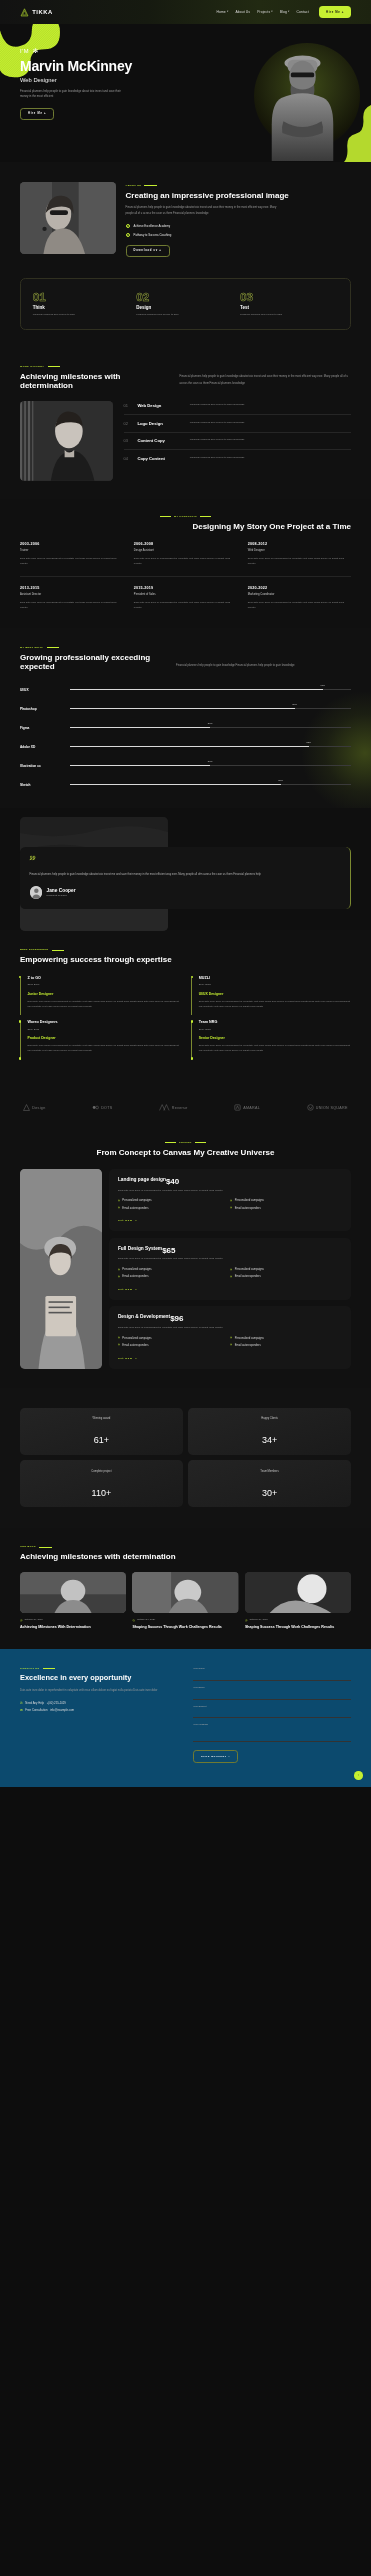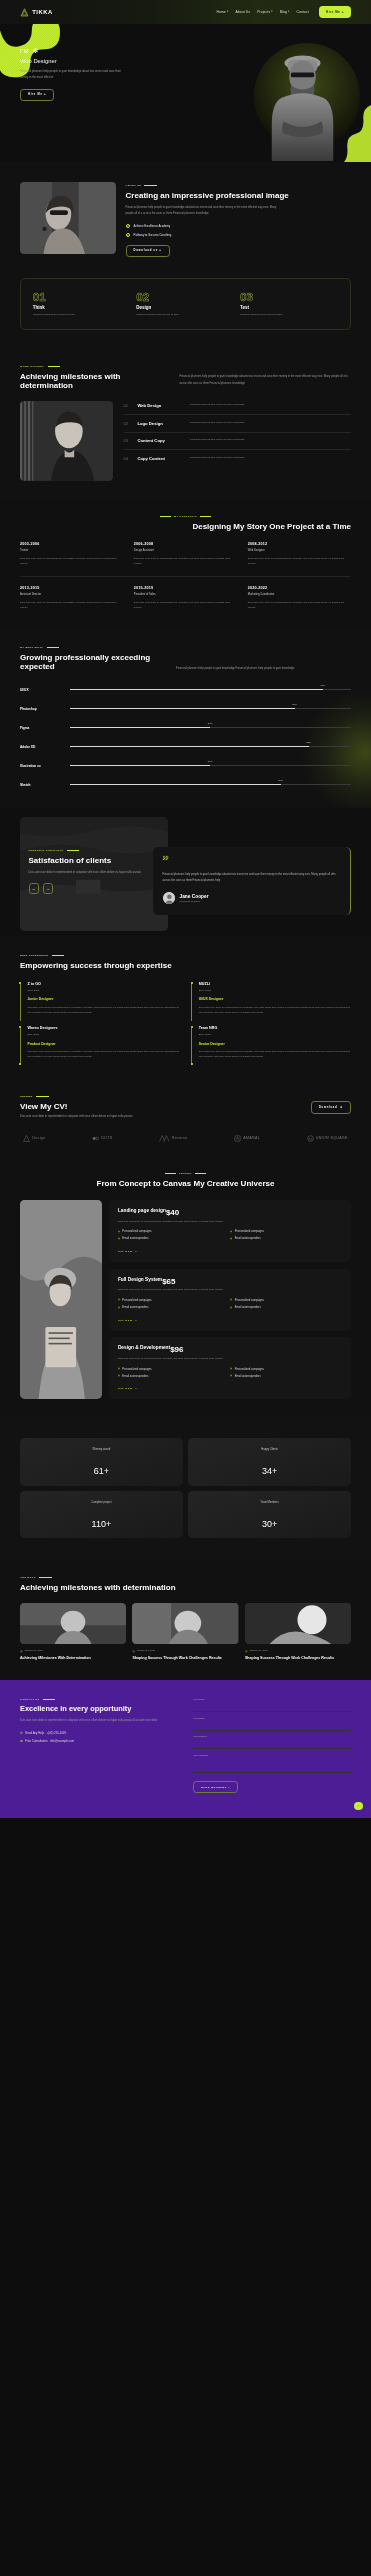--- a/index.html
+++ b/index.html
@@ -77,21 +77,21 @@
   .tl-grid{display:flex;gap:10.6px;margin-top:10.6px}
   .tl-col{flex:1}
   .tl-col .yr{font-size:3.7px;font-weight:700;color:#fff;letter-spacing:0.2px}
   .tl-col .role{font-size:2.7px;color:#c9c9c9;margin-top:3.2px}
   .tl-col .dsc{font-size:2.5px;color:#8a8a8a;line-height:2;margin-top:4.2px}
   .tl-div{height:0.5px;background:#242424;margin:9.6px 0}
   
   .skills{padding:18px 20px 21px;background:#111;position:relative;overflow:hidden}
   .glow{position:absolute;right:-21px;top:64px;width:90px;height:122px;
     background:radial-gradient(ellipse at 70% 50%,rgba(170,210,40,.28) 0%,rgba(120,150,30,.10) 45%,transparent 72%);}
-  .sk-head{display:flex;gap:18px;align-items:flex-end}
+  .sk-head{display:flex;gap:18px;align-items:center}
   .sk-head .l{width:138px}
   .sk-head .r{flex:1;padding-top:14px}
   .bars{margin-top:16px;position:relative;z-index:2}
   .bar-row{display:flex;align-items:center;gap:8.5px;margin-bottom:15px}
   .bar-row:last-child{margin-bottom:0}
   .bar-lab{width:41px;font-size:3.2px;font-weight:700;color:#fff;flex:none}
   .bar-track{flex:1;height:0.8px;background:#3a3a3a;position:relative}
   .bar-fill{position:absolute;left:0;top:0;height:0.8px;background:#d9d9d9}
   .bar-pct{position:absolute;top:-5.3px;font-size:2.4px;color:#cfcfcf;transform:translateX(-50%)}
   
@@ -158,21 +158,21 @@
   .stat .vv{font-size:9px;font-weight:400;margin-top:15px;color:#fff}
   
   .blog{padding:17px 20px 19px;background:#111}
   .blog-cards{display:flex;gap:6.4px;margin-top:10.6px}
   .bc{flex:1}
   .bc-img{width:100%;height:41px;border-radius:4.2px;overflow:hidden;background:#2d2d2d;position:relative}
   .bc-meta{display:flex;align-items:center;gap:2.1px;font-size:2.4px;color:#9a9a9a;margin-top:4.8px}
   .bc-meta .ci{color:#c6f031;font-size:2.7px}
   .bc-title{font-size:3.6px;font-weight:700;line-height:1.45;margin-top:3.2px;color:#fff}
   
-  .contact{padding:18px 20px 24.4px;background:#4c1d95;display:flex;gap:14px}
+  .contact{padding:18px 20px 24.4px;background:#0c4a6e;display:flex;gap:14px}
   .ct-l{width:159px}
   .ct-l h3{font-size:7.4px;font-weight:600;line-height:1.2;margin-top:3.7px}
   .ct-l p{font-size:2.7px;line-height:2.1;color:#9a9a9a;margin-top:4.8px}
   .ct-info{margin-top:7.4px;display:flex;flex-direction:column;gap:3.7px}
   .ct-line{font-size:2.8px;color:#dcdcdc;display:flex;gap:2.7px;align-items:center}
   .ct-line .k{color:#c6f031;font-size:3.2px}
   .ct-r{flex:1;display:flex;flex-direction:column;gap:4.8px}
   .fld{display:flex;flex-direction:column;gap:2.1px}
   .fld label{font-size:2.4px;color:#a8a8a8}
   .fld input,.fld textarea{background:transparent;border:none;border-bottom:0.5px solid #333;
@@ -251,20 +251,21 @@
         <path d="M58 72 q22 16 44 0 q2 18 -4 26 l-36 0 q-6 -8 -4 -26 z" fill="#555"></path>
         <path d="M40 96 q40 -18 80 0 q18 10 18 50 l0 69 l-116 0 l0 -69 q0 -40 18 -50 z" fill="url(#gp)"></path>
         <path d="M44 140 q36 22 72 0 q4 10 2 22 q-38 16 -76 0 q-2 -12 2 -22 z" fill="#4a4a4a"></path>
       </svg>
     </div>
     <div class="hero-inner">
       <div class="im">
         <span>I'M</span>
         <span class="star">✻</span>
       </div>
+      <h1>Marvin McKinney</h1>
       <h2>Web Designer</h2>
       <p>Financial planners help people to gain knowledge about toio invest and save their money in the most efficient</p>
       <button class="btn-out">Hire Me +</button>
     </div>
   </div>
 
   <div class="sect about">
     <div class="about-img">
       <svg class="imgph" viewBox="0 0 180 135" preserveAspectRatio="xMidYMid slice">
         <rect width="180" height="135" fill="#3b3b3b"></rect>
@@ -479,32 +480,20 @@
   <div class="testi">
     <div class="testi-card">
       <div class="testi-bg">
         <svg class="imgph" viewBox="0 0 278 215" preserveAspectRatio="xMidYMid slice">
           <rect width="278" height="215" fill="#1f1f1f"></rect>
           <path d="M0 140 q60 -22 140 -6 q70 14 138 -4 l0 85 l-278 0 z" fill="#272727"></path>
           <path d="M0 30 q70 14 140 -4 q70 -18 138 2 l0 30 q-70 20 -138 2 q-70 -18 -140 4 z" fill="#242424"></path>
           <rect x="105" y="118" width="46" height="26" fill="#2d2d2d"></rect>
         </svg>
       </div>
-      <div class="testi-l">
-        <div class="eyebrow">
-          <span>PERSONAL POETFOLIO</span>
-            <span class="ln"></span>
-        </div>
-        <h3>Satisfaction of clients</h3>
-        <p>Duis aute irure dolor in reprehenderit in voluptate velit esse cillum dolore eu fugiat nulla pariatu</p>
-        <div class="arrows">
-          <div class="arrow">←</div>
-          <div class="arrow">→</div>
-        </div>
-      </div>
       <div class="testi-r">
         <div class="quote">”</div>
         <p>Financial planners help people to gain knowledge aboutw toio invest me and save their money in the most efficient way ever. Many people all ofm across the coun us them Financial planners help</p>
         <div class="author">
           <div class="avatar">
             <svg viewBox="0 0 24 24">
                 <circle cx="12" cy="12" r="12" fill="#cfcfcf"></circle>
                 <circle cx="12" cy="9" r="4.2" fill="#6f6f6f"></circle>
                 <path d="M3.5 24 q2 -8 8.5 -8 q6.5 0 8.5 8 z" fill="#6f6f6f"></path>
               </svg>
@@ -554,34 +543,20 @@
           <div class="co">Team NRG</div>
           <div class="yr">2014-2018</div>
           <div class="rl">Senior Designer</div>
           <div class="dd">Duis aute irure dolor in reprehenderit in voluptate velit esse cillum desi dolore eu fugiat nulla pariatu Duis aute irure dolor in reprehenderit ins voluptate velit esse cillum dolore eu fugiat nulla pariatu</div>
         </div>
       </div>
     </div>
   </div>
 
   <div class="resume">
-    <div class="res-top">
-      <div class="l">
-        <div class="eyebrow">
-          <span>RESUME</span>
-            <span class="ln"></span>
-        </div>
-        <h3>View My CV!</h3>
-        <p>Duis aute irure dolor in reprehenderit in voluptate velit esse cillum dolore eu fugiat nulla pariatu</p>
-      </div>
-      <button class="btn-out" style="margin-top:0">
-        <span>Download</span>
-          <span>⬇</span>
-      </button>
-    </div>
     <div class="logos">
       <div class="logo">
         <svg width="7" height="7" viewBox="0 0 13 13">
             <path d="M6.5 1 L12 12 L1 12 Z" fill="none" stroke="#bdbdbd" stroke-width="1"></path>
           </svg>
         <span>Design</span>
       </div>
       <div class="logo">
         <svg width="7" height="7" viewBox="0 0 13 13">
             <circle cx="4" cy="6.5" r="2.6" fill="#bdbdbd"></circle>

